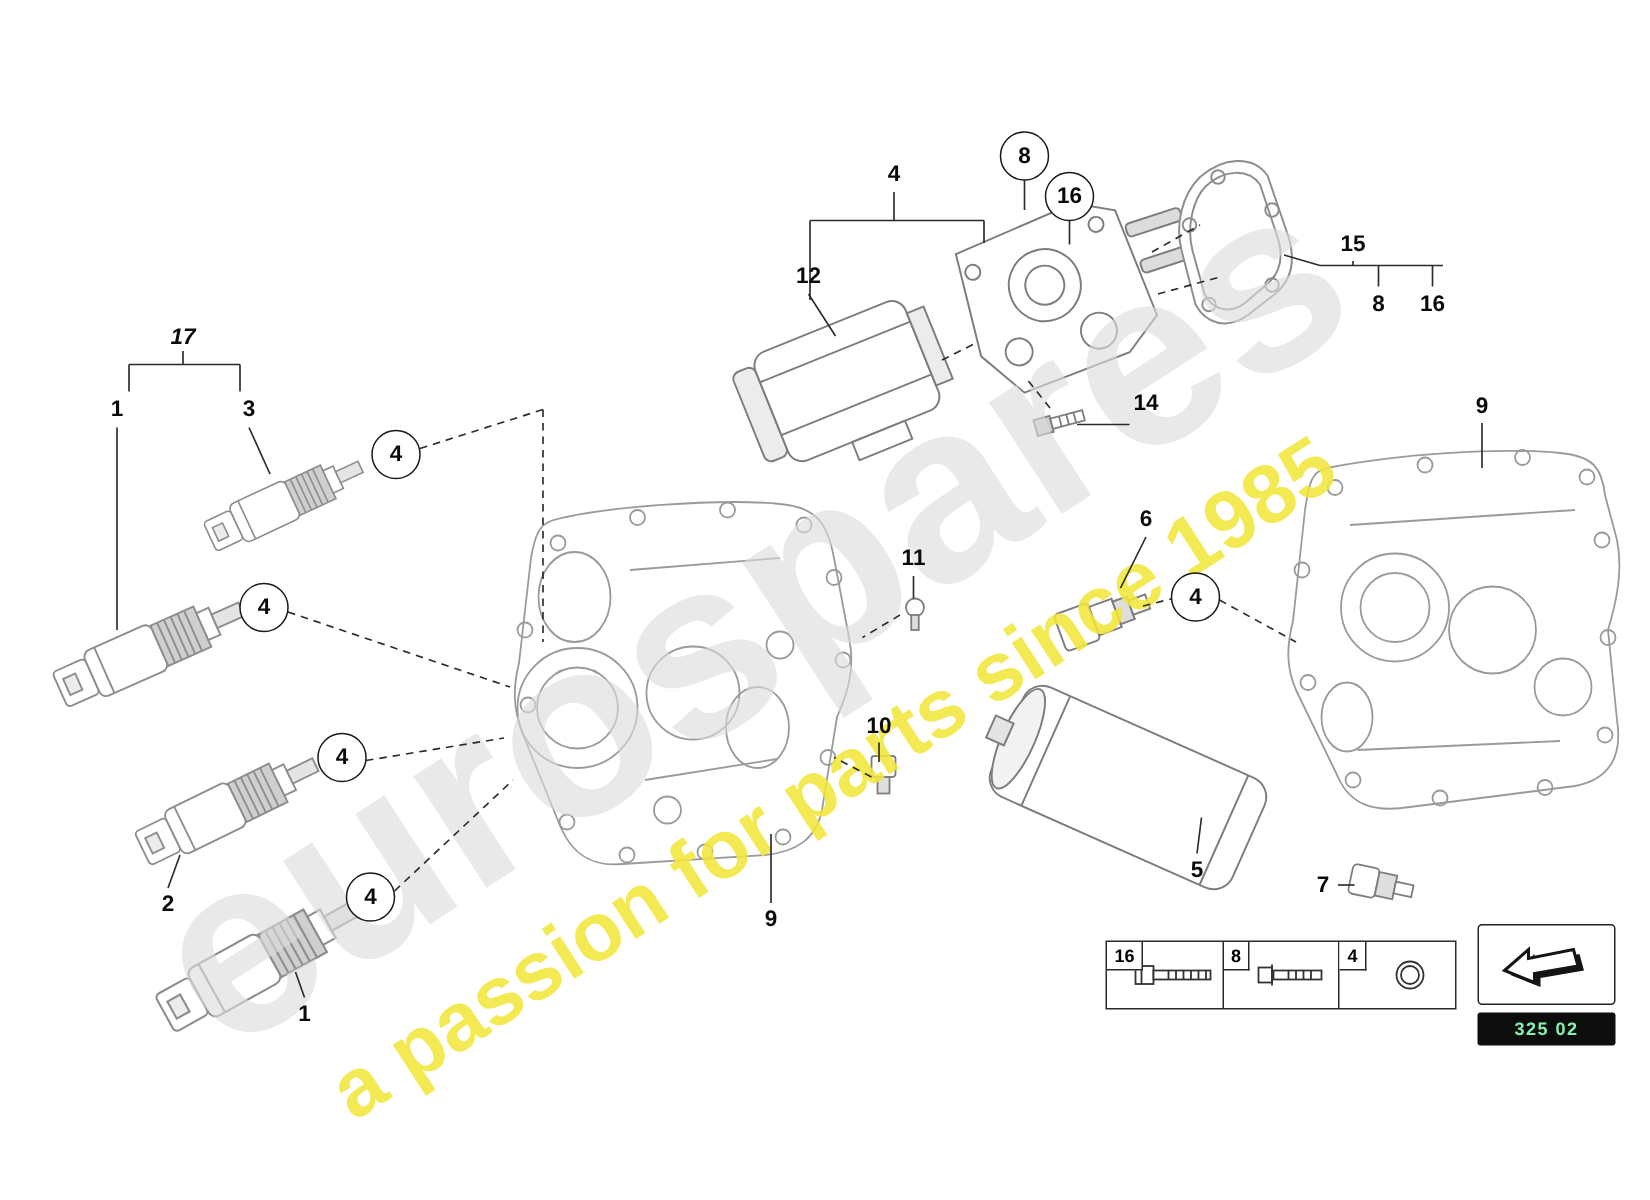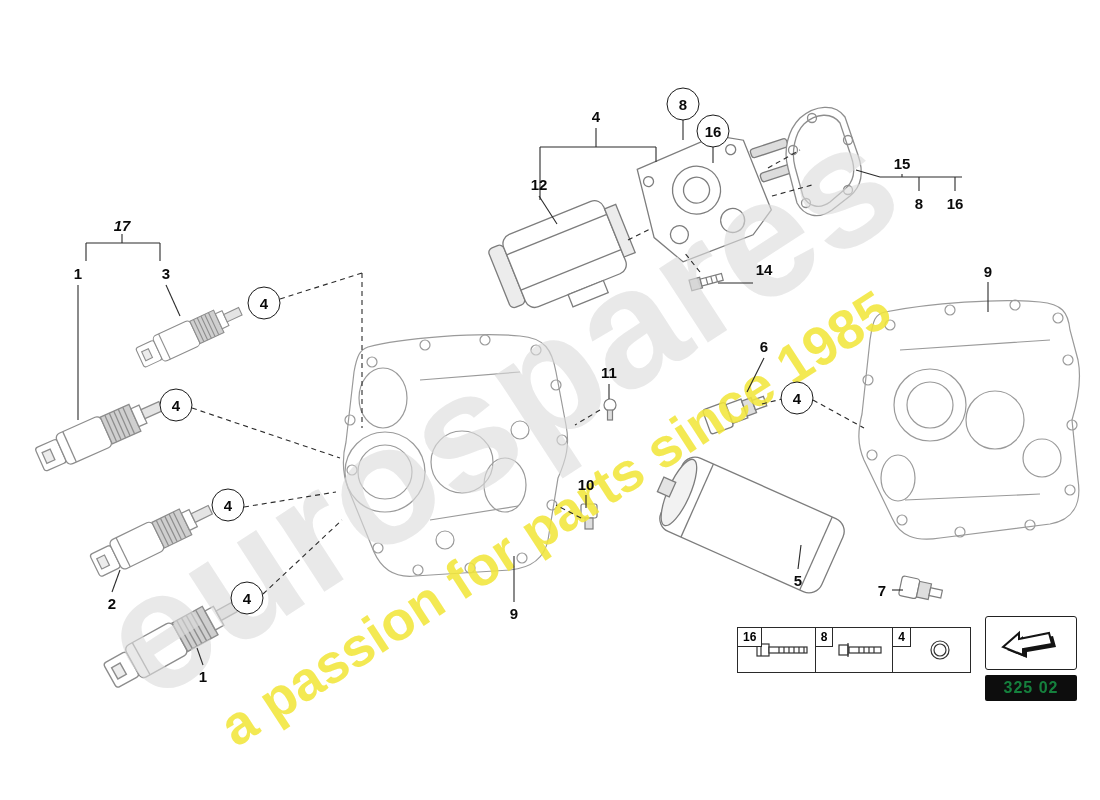--- a/index.html
+++ b/index.html
@@ -15,21 +15,21 @@
           border:1.4px solid #2a2a2a;display:flex;background:#fff;box-sizing:border-box;}
   .legend-cell{flex:1;position:relative;border-right:1.4px solid #2a2a2a;
           display:flex;align-items:center;justify-content:center;}
   .legend-cell:last-child{border-right:none;}
   .legend-num{position:absolute;left:0;top:0;font-size:12px;font-weight:bold;padding:2px 5px;
           border-right:1px solid #2a2a2a;border-bottom:1px solid #2a2a2a;background:#fff;}
   .legend-icon{margin-left:16px;}
   .code-box{position:absolute;left:985px;top:616px;width:92px;cursor:pointer;}
   .code-arrow{border:1.6px solid #222;height:52px;display:flex;align-items:center;
           justify-content:center;background:#fff;border-radius:3px;}
-  .code-label{margin-top:5px;background:#0d0d0d;color:#15803d;font-weight:bold;font-size:16px;
+  .code-label{margin-top:5px;background:#0d0d0d;color:#86efac;font-weight:bold;font-size:12px;
           text-align:center;padding:4px 0;letter-spacing:1px;border-radius:2px;}
 </style>
 </head>
 <body>
 
 <div class="stage">
 
   <svg id="diagram-svg" width="1100" height="800" viewBox="0 0 1100 800">
     <defs>
       <g id="solenoid" stroke="#8d8d8d" fill="#ffffff" stroke-width="1.3">

